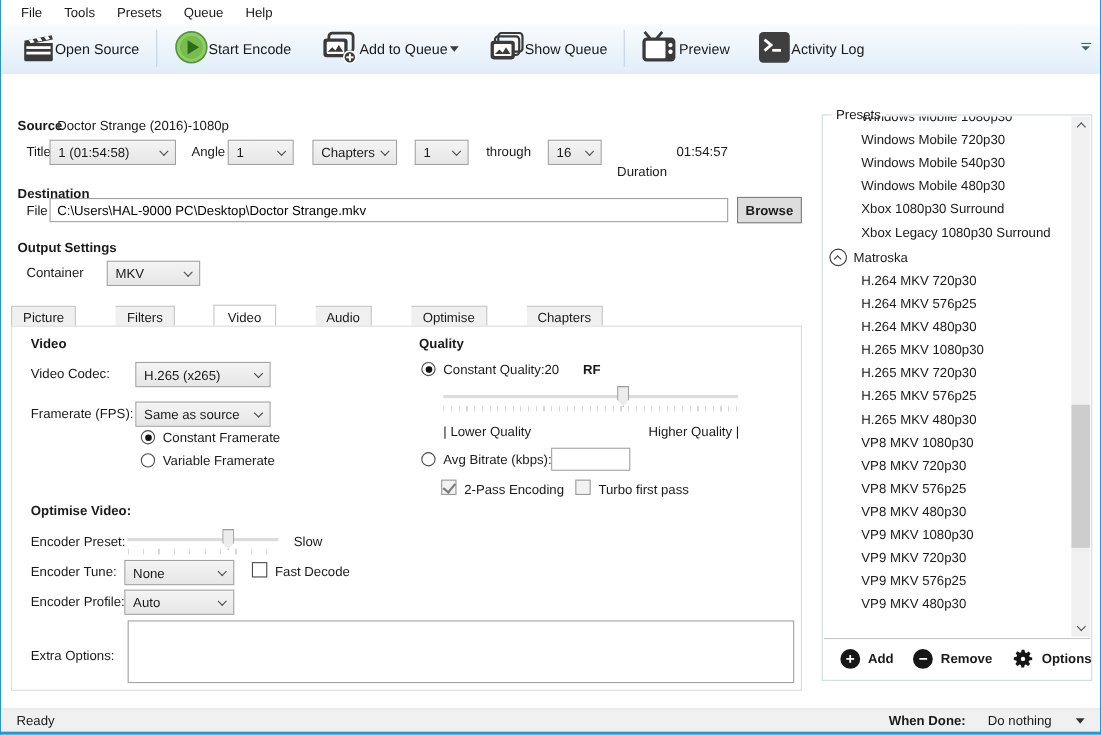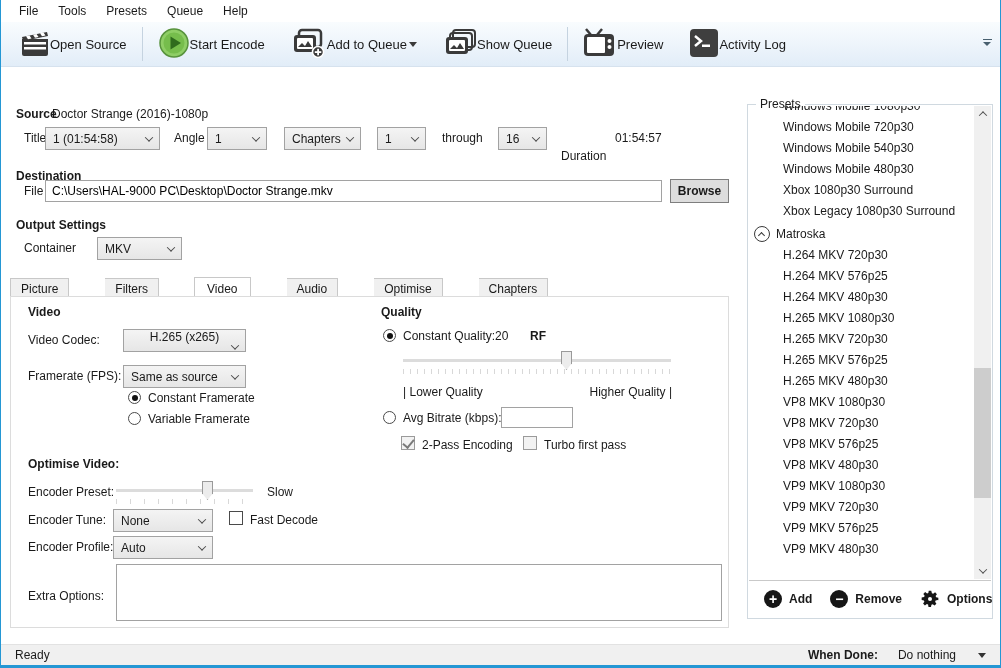--- a/index.html
+++ b/index.html
@@ -242,21 +242,21 @@
       <span class="tab active">Video</span>
       <span class="tab">Audio</span>
       <span class="tab">Optimise</span>
       <span class="tab">Chapters</span>
     </div>
 
     <div class="panel">
       <span class="abs bold" style="left:17px; top:8px;">Video</span>
 
       <span class="abs" style="left:17px; top:36px;">Video Codec:</span>
-      <div class="combo" style="left:112px; top:32px; width:123px;flex-direction:column;">
+      <div class="combo" style="left:112px; top:32px; width:123px;">
         <span>H.265 (x265)</span>
           <span class="chev"></span>
       </div>
 
       <span class="abs" style="left:17px; top:72px;">Framerate (FPS):</span>
       <div class="combo" style="left:112px; top:68px; width:123px;">
         <span>Same as source</span>
           <span class="chev"></span>
       </div>
 

